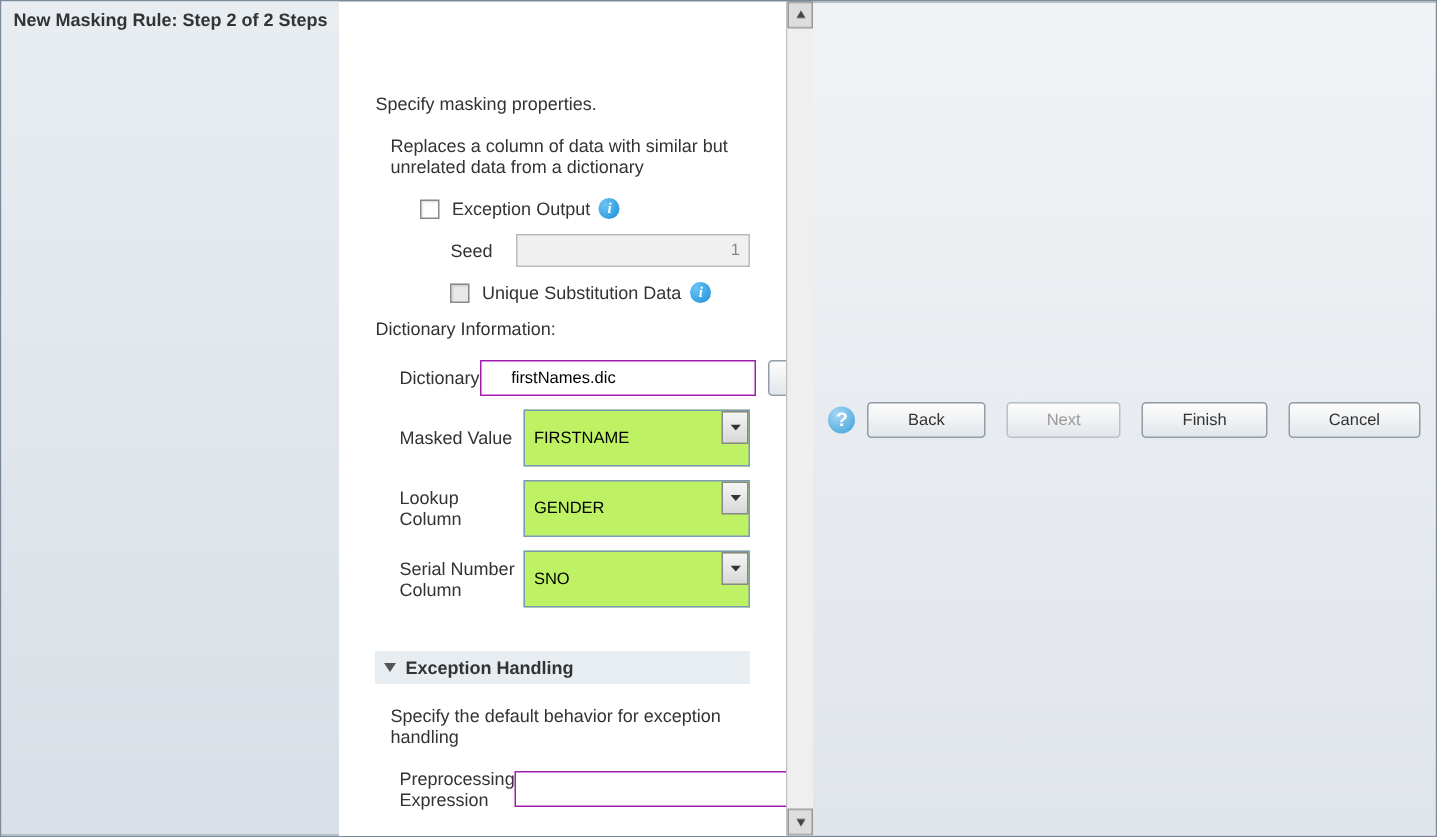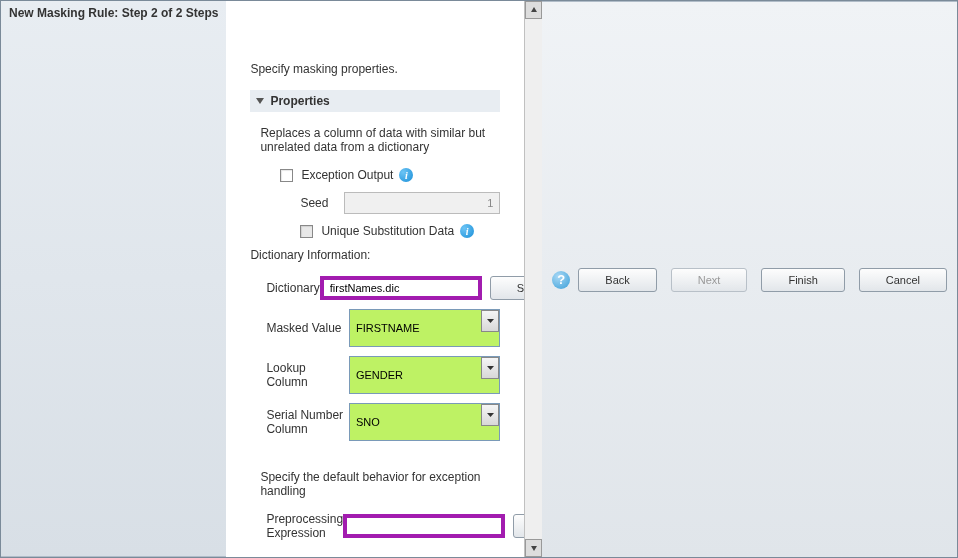--- a/index.html
+++ b/index.html
@@ -23,21 +23,21 @@
 .checkbox { width: 13px; height: 13px; border: 1px solid #888; background: #fff; margin-right: 8px; cursor: pointer; box-shadow: inset 1px 1px 1px rgba(0,0,0,0.1); }
 .checkbox.disabled { background: #e8e8e8; }
 .cb-label { font-size: 12px; margin-right: 6px; }
 .info-icon { width: 14px; height: 14px; border-radius: 50%; background: radial-gradient(circle at 30% 30%, #6cc4f5, #1a8fd8); color: #fff; font-weight: bold; font-size: 10px; display: inline-flex; align-items: center; justify-content: center; font-style: italic; font-family: Georgia, serif; }
 .seed-row { margin-left: 50px; display: flex; align-items: center; margin-bottom: 10px; }
 .seed-label { width: 195px; font-size: 12px; }
 .seed-input { width: 418px; height: 22px; border: 1px solid #bbb; background: #f0f0f0; padding: 2px 6px; font-size: 11px; text-align: right; color: #888; }
 .dict-heading { font-size: 12px; margin-bottom: 14px; margin-top: 4px; }
 .form-row { display: flex; align-items: center; margin-bottom: 9px; margin-left: 16px; }
 .form-label { width: 228px; font-size: 12px; }
-.text-input { width: 418px; height: 24px; border: 4px solid #a21caf; padding: 2px 6px; font-size: 11px; }
+.text-input { width: 418px; height: 24px; border: 1px solid #a21caf; padding: 2px 20px; font-size: 11px; }
 .select-wrap { position: relative; width: 418px; }
 .select-input { width: 100%; height: 24px; border: 1px solid #7a9ab8; padding: 18px 6px; font-size: 11px; background: #bef264; }
 .select-btn { position: absolute; right: 1px; top: 1px; width: 18px; height: 22px; background: linear-gradient(to bottom, #f5f5f5, #d8d8d8); border: 1px solid #888; display: flex; align-items: center; justify-content: center; cursor: pointer; }
 .select-btn svg { width: 7px; height: 4px; }
 .btn { height: 24px; padding: 0 26px; background: linear-gradient(to bottom, #fdfdfd, #e2e6ea); border: 1px solid #909ca8; border-radius: 3px; font-size: 11px; cursor: pointer; margin-left: 8px; color: #333; }
 .btn.disabled { color: #999; cursor: default; border-color: #b8c0c8; }
 .footer { background: linear-gradient(to bottom, #f0f3f6, #e0e5ea); border-top: 1px solid #b0bcc8; padding: 6px 10px; display: flex; align-items: center; }
 .help-icon { width: 18px; height: 18px; border-radius: 50%; background: radial-gradient(circle at 35% 30%, #a8d8f5, #3a9fd8); color: #fff; font-weight: bold; font-size: 13px; display: flex; align-items: center; justify-content: center; cursor: pointer; }
 .footer-right { margin-left: auto; display: flex; gap: 6px; }
 .spacer-section { height: 20px; }
@@ -46,24 +46,20 @@
 <body>
 
 <div class="window">
   <div class="titlebar">New Masking Rule: Step 2 of 2 Steps</div>
 
   <div class="content-area">
     <div class="scroll-content">
 
       <div class="intro">Specify masking properties.</div>
 
-      <div class="section-header">
-        <div class="arrow"></div>
-        <div class="title">Properties</div>
-      </div>
 
       <div class="section-desc">Replaces a column of data with similar but unrelated data from a dictionary</div>
 
       <div class="field-row indent1">
         <div class="checkbox"></div>
         <span class="cb-label">Exception Output</span>
         <span class="info-icon">i</span>
       </div>
 
       <div class="seed-row">
@@ -116,20 +112,24 @@
           <div class="select-btn">
             <svg viewBox="0 0 7 4">
                 <polygon points="0,0 7,0 3.5,4" fill="#333"></polygon>
               </svg>
           </div>
         </div>
       </div>
 
       <div class="spacer-section"></div>
 
+      <div class="section-header">
+        <div class="arrow"></div>
+        <div class="title">Exception Handling</div>
+      </div>
 
       <div class="section-desc">Specify the default behavior for exception handling</div>
 
       <div class="form-row">
         <div class="form-label">Preprocessing Expression</div>
         <input class="text-input" value="" style="">
         <button class="btn">Edit</button>
       </div>
 
     </div>

